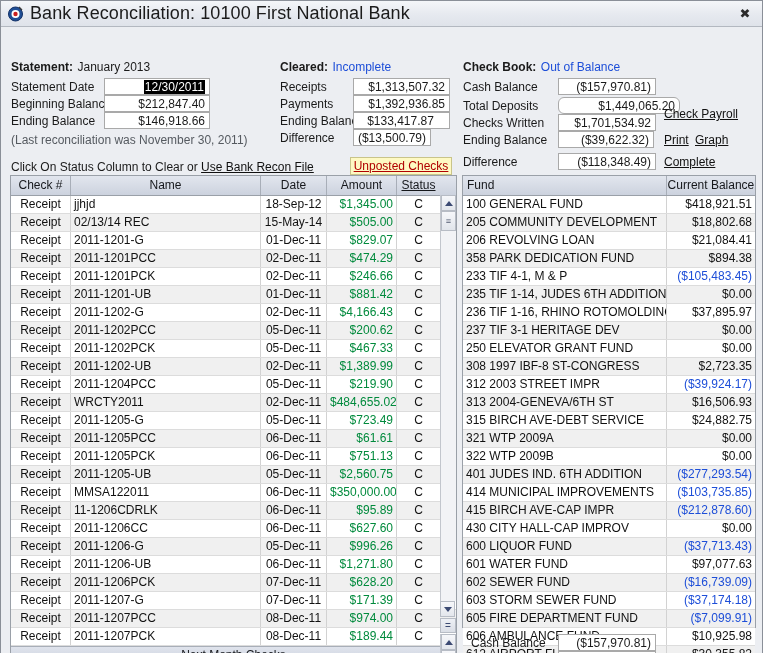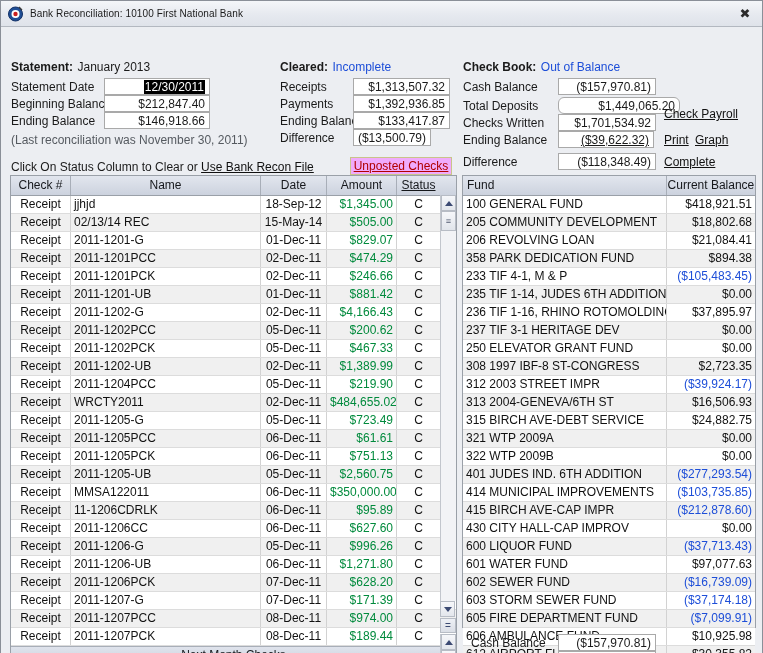--- a/index.html
+++ b/index.html
@@ -20,21 +20,21 @@
   .titlebar {
     position: relative;
     height: 25px;
     background: linear-gradient(to bottom, #f4f6f9 0%, #e6e9ef 55%, #dfe3ea 100%);
     border-bottom: 1px solid #b3b8c0;
     display: flex; align-items: center;
     padding-left: 6px;
   }
   .app-icon { width: 17px; height: 17px; margin-right: 6px; flex: none; }
   .title-text {
-    font-size: 10px; color: #1b1b1b; font-weight: normal;
+    font-size: 18px; color: #1b1b1b; font-weight: normal;
     letter-spacing: 0.1px;
   }
   .close-btn {
     position: absolute; right: 6px; top: 3px;
     width: 22px; height: 18px;
     display: flex; align-items: center; justify-content: center;
     font-size: 13px; color: #2b2b2b; cursor: default;
   }
   
   .body { position: relative; height: 626px; background: #eceef2; }
@@ -65,21 +65,21 @@
   .link {
     font-size: 12px; color: #111111;
     text-decoration: underline; cursor: pointer; white-space: nowrap;
   }
 
   
   .abs { position: absolute; }
 
   .btn-unposted {
     box-sizing: border-box;
-    background: #f0abfc;
+    background: #fef9c3;
     border: 1px solid #c9c48a;
     color: #b00000;
     font-size: 12px;
     text-decoration: underline;
     text-align: center;
     height: 18px; line-height: 16px;
     cursor: pointer;
   }
 
   
@@ -224,21 +224,21 @@
       <span class="lbl red">Incomplete</span>
     </div>
 
     <div class="abs lbl" style="left:279px; top:53px;">Receipts</div>
     <div class="abs field" style="left:352px; top:51px; width:97px;">$1,313,507.32</div>
 
     <div class="abs lbl" style="left:279px; top:70px;">Payments</div>
     <div class="abs field" style="left:352px; top:68px; width:97px;">$1,392,936.85</div>
 
     <div class="abs lbl" style="left:279px; top:87px;">Ending Balance</div>
-    <div class="abs field" style="left:352px; top:85px; width:97px;">$133,417.87</div>
+    <div class="abs field" style="left:352px; top:85px; width:97px;text-align:center;">$133,417.87</div>
 
     <div class="abs lbl" style="left:279px; top:104px;">Difference</div>
     <div class="abs field" style="left:352px; top:102px; width:78px;">($13,500.79)</div>
 
     <div class="abs btn-unposted" style="left:349px; top:130px; width:102px;">Unposted Checks</div>
 
     <div class="abs" style="left:462px; top:30px;">
       <span class="lbl bold">Check Book:</span>
       <span class="lbl red">Out of Balance</span>
     </div>
@@ -246,21 +246,21 @@
     <div class="abs lbl" style="left:462px; top:53px;">Cash Balance</div>
     <div class="abs field red" style="left:557px; top:51px; width:98px;">($157,970.81)</div>
 
     <div class="abs lbl" style="left:462px; top:72px;">Total Deposits</div>
     <div class="abs field" style="left:557px; top:70px; width:122px;border-radius:6px;">$1,449,065.20</div>
 
     <div class="abs lbl" style="left:462px; top:89px;">Checks Written</div>
     <div class="abs field" style="left:557px; top:87px; width:98px;">$1,701,534.92</div>
 
     <div class="abs lbl" style="left:462px; top:106px;">Ending Balance</div>
-    <div class="abs field red" style="left:557px; top:104px; width:96px;text-decoration:underline;">($39,622.32)</div>
+    <div class="abs field red" style="left:557px; top:104px; width:96px;">($39,622.32)</div>
 
     <div class="abs lbl" style="left:462px; top:128px;">Difference</div>
     <div class="abs field" style="left:557px; top:126px; width:98px;">($118,348.49)</div>
 
     <div class="abs link" style="left:663px; top:80px;">Check Payroll</div>
     <div class="abs link" style="left:663px; top:106px;">Print</div>
     <div class="abs link" style="left:694px; top:106px;">Graph</div>
     <div class="abs link" style="left:663px; top:128px;">Complete</div>
 
     <div class="grid-wrap" style="left:9px; top:148px; width:447px; height:497px;">

